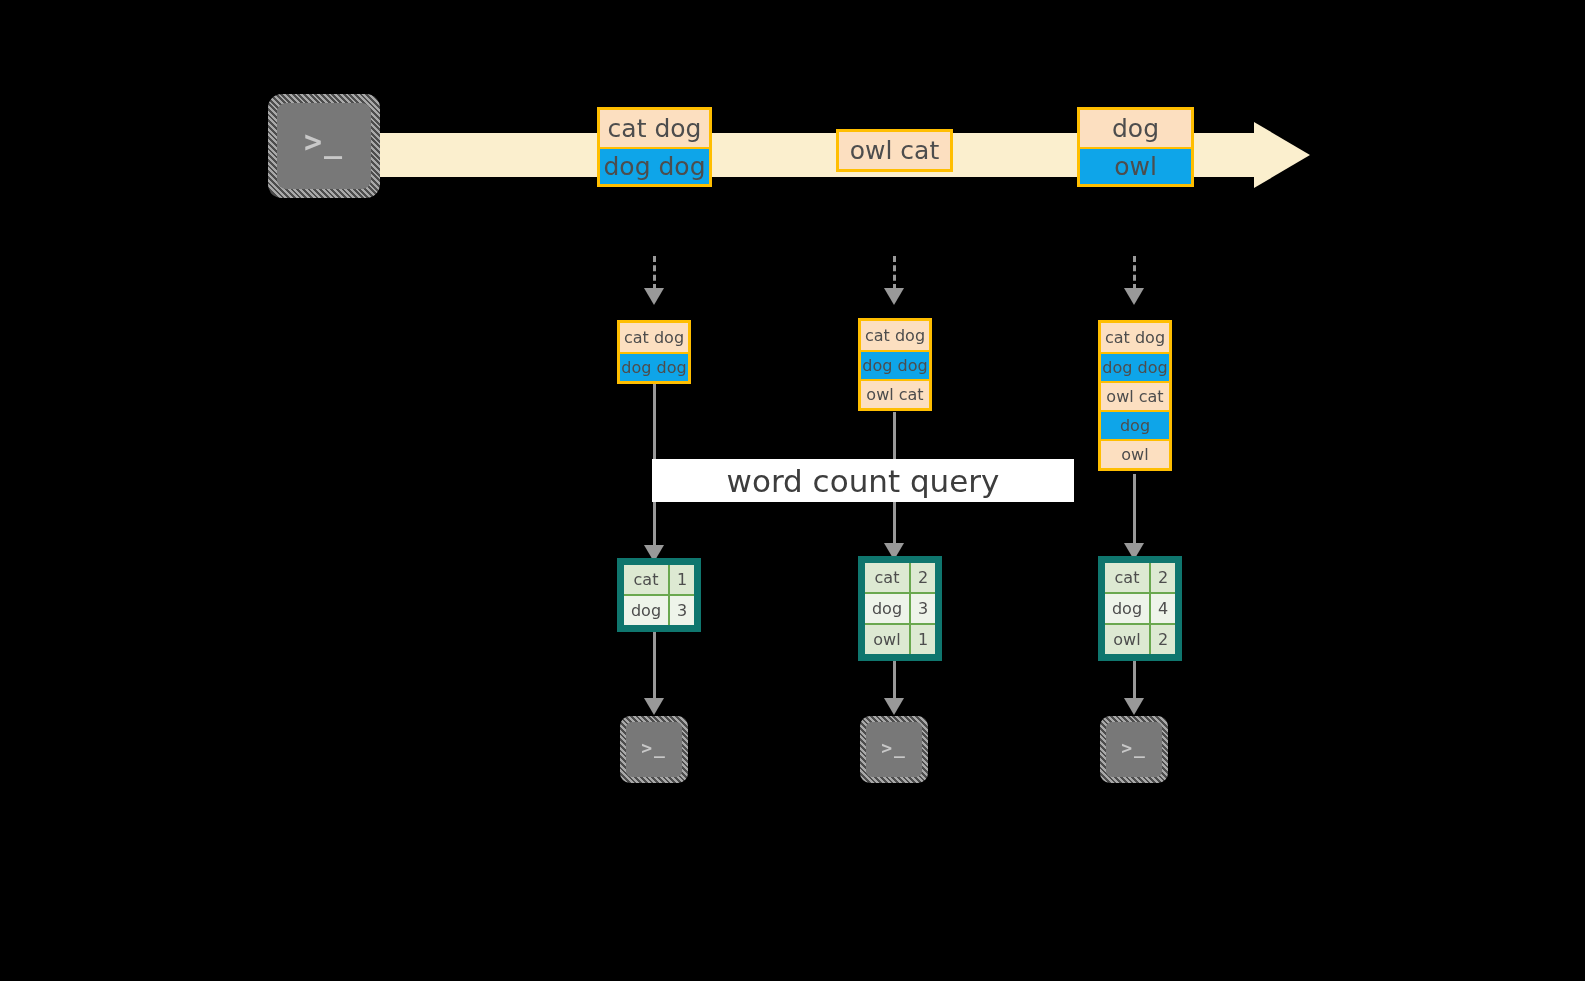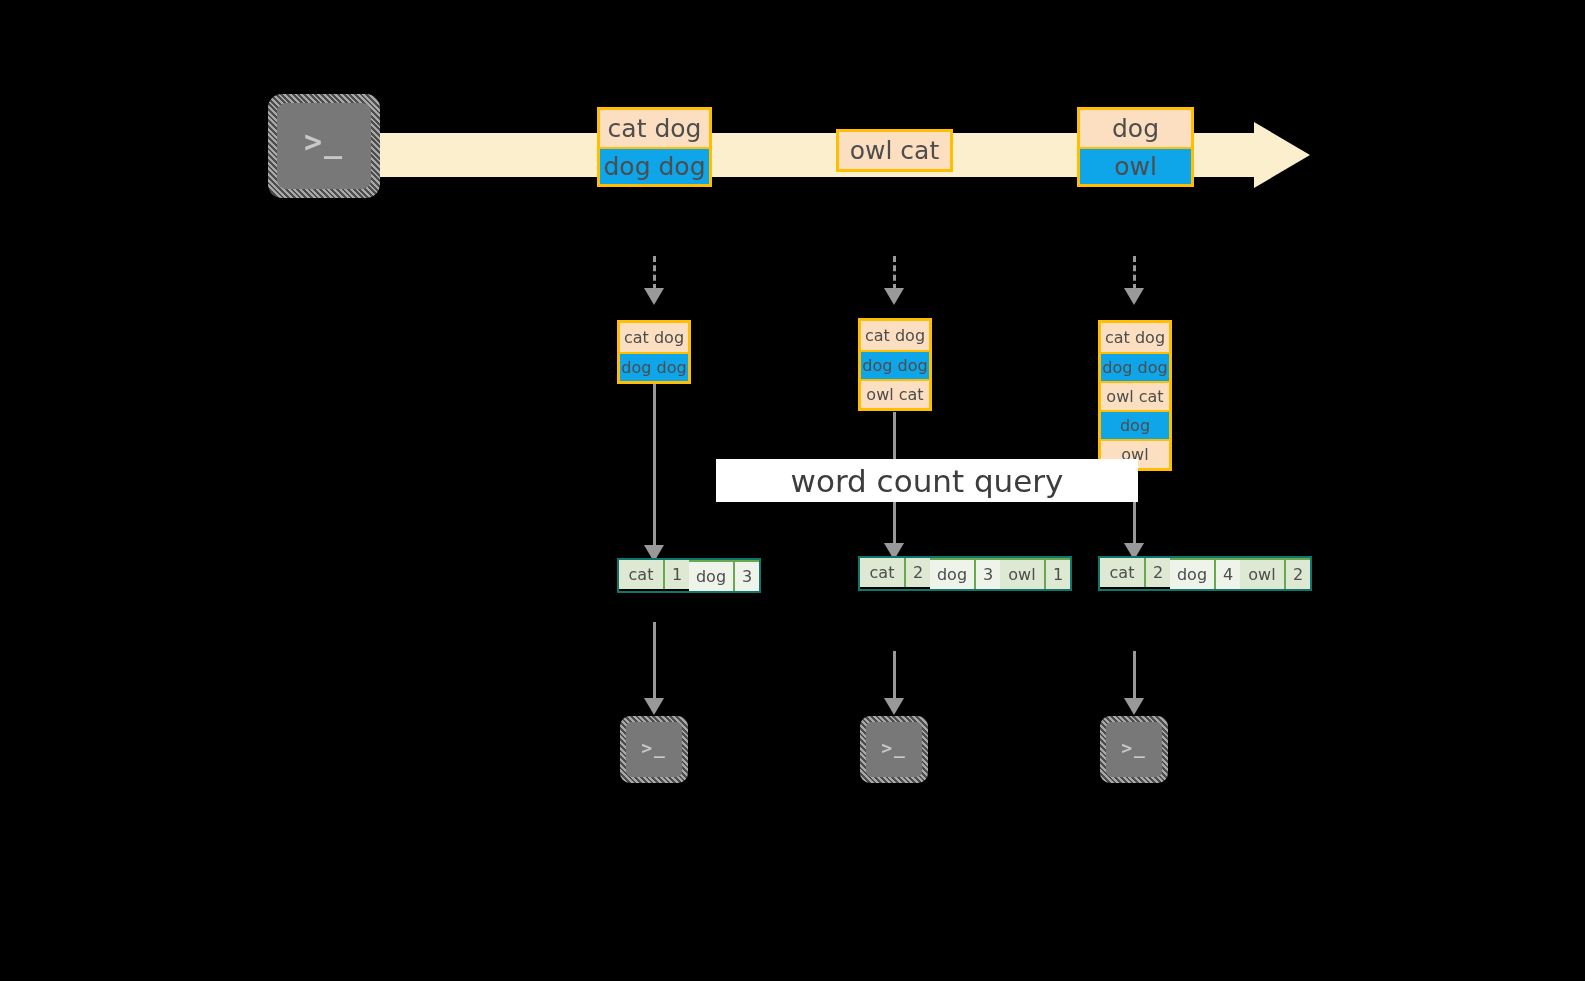--- a/index.html
+++ b/index.html
@@ -87,23 +87,23 @@
 
   
   .obox.big .row { height: 37px; font-size: 25px; }
   
   .obox.sm .row  { height: 29px; font-size: 16px; }
 
   
   .gtable {
     position: absolute;
     box-sizing: border-box;
-    border: 2px solid #0f766e;
-    display: flex;
-    flex-direction: row;
+    border: 7px solid #0f766e;
+    display: flex;
+    flex-direction: column;
     z-index: 4;
   }
   .gtable .grow {
     display: flex;
     height: 29px;
   }
   .gtable .grow + .grow { border-top: 2px solid #6aa84f; }
   .gtable .gcell {
     box-sizing: border-box;
     display: flex;
@@ -273,15 +273,15 @@
   </div>
 
   <div class="vline" style="left:1133px; top:651px; height:57px;"></div>
   <div class="ahead" style="left:1124px; top:698px;"></div>
 
   <div class="terminal small" style="left:1100px; top:716px; width:68px; height:67px;">
     <div class="inner"></div>
     <div class="glyph" style="font-size:18px;">&gt;_</div>
   </div>
 
-  <div class="query-label" style="left:716px; top:459px; width:422px; height:43px;">word count query</div>
+  <div class="query-label" style="left:652px; top:459px; width:422px; height:43px;">word count query</div>
 
 </div>
 
 </body></html>

